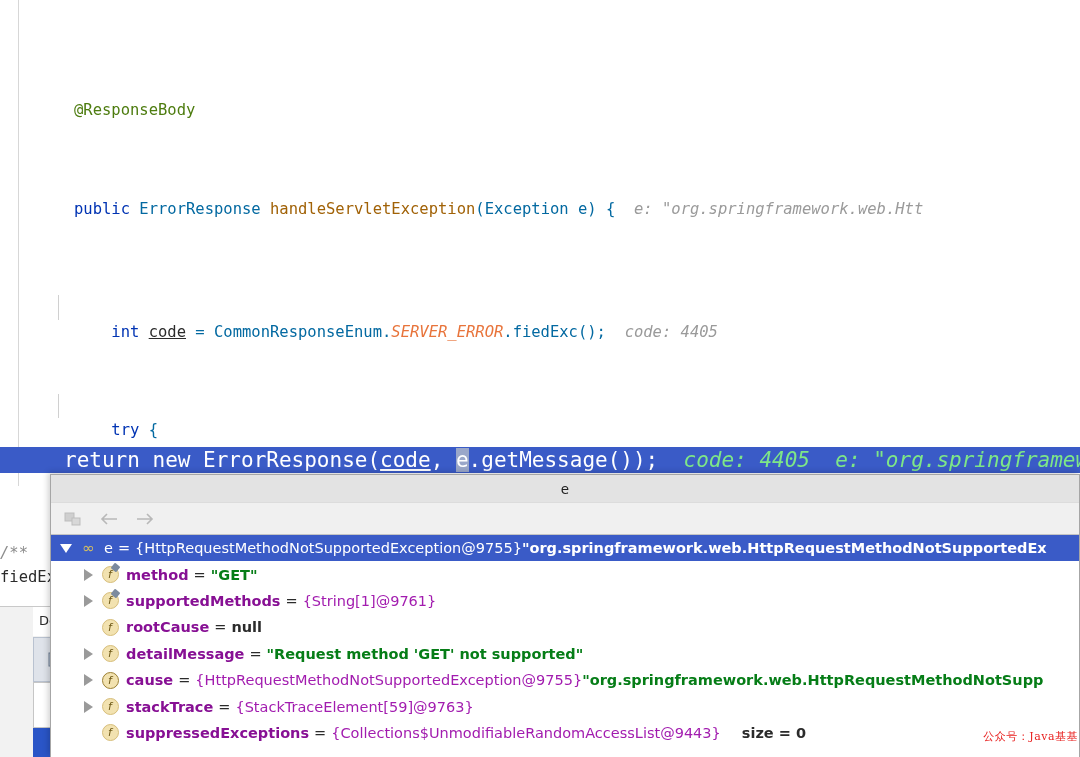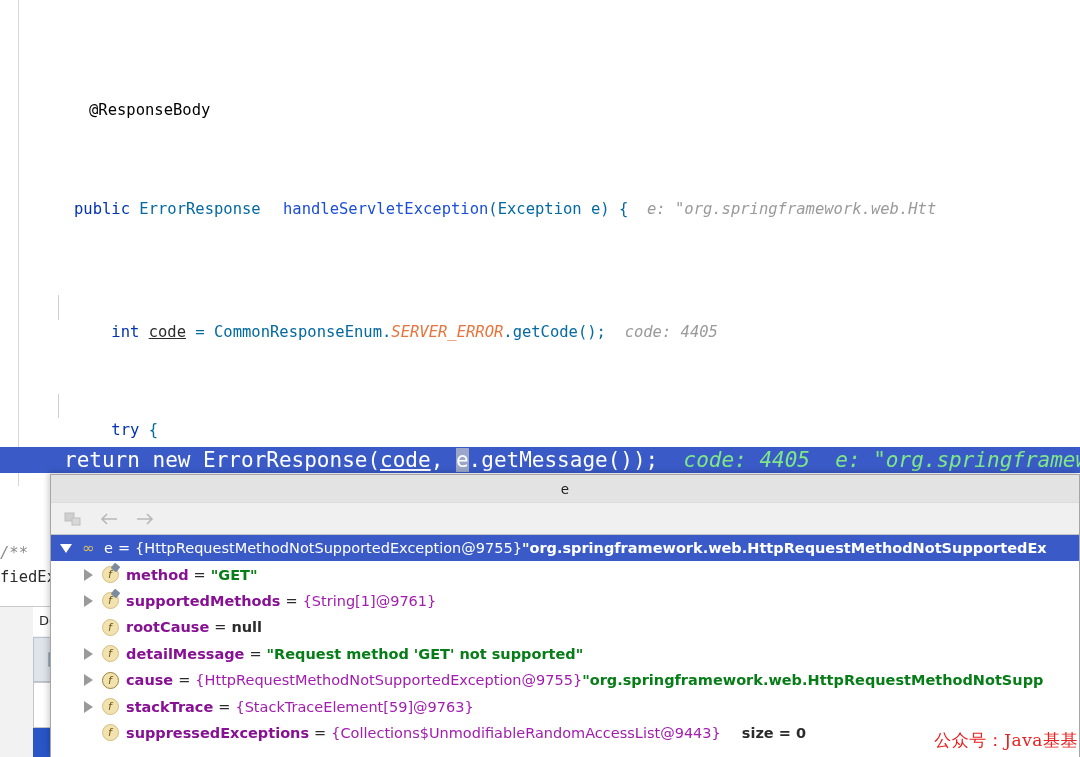--- a/index.html
+++ b/index.html
@@ -57,22 +57,22 @@
   .guide2::after {
     content: "";
     position: absolute;
     left: 101px; top: 0; bottom: 0;
     width: 1px;
     background: #d0d0d0;
   }
 
   
   .kw      { color: #0033b3; }
-  .anno    { color: #000000; margin-left: 15px; }
-  .methc   { color: #1d4ed8; margin-left: 13px; }
+  .anno    { color: #4d7c0f; }
+  .methc   { color: #a16207; }
   .stat    { color: #e8743b; font-style: italic; }
   .under   { text-decoration: underline; text-decoration-color:#2b2b2b;}
   .hint    { color: #9a9a9a; font-style: italic; }
   .plain   { color: #0369a1; }
 
   
   .exec-line {
     position: absolute;
     left: 0;
     width: 1080px;
@@ -290,21 +290,21 @@
   .tree-row.selected .vstr { color: #ffffff; }
   .vnull { color: #2b2b2b; font-weight: bold; }
   .vlabel { color: #2b2b2b; font-weight: bold; margin-left: 21px;}
 
   
   #watermark {
     position: absolute;
     right: 2px;
     top: 729px;
     font-family: "DejaVu Serif", serif;
-    font-size: 17px;
+    font-size: 11px;
     color: #e8201f;
     white-space: nowrap;
     letter-spacing: 0.5px;
   }
 </style>
 </head>
 <body>
 
 <div id="editor">
   <div class="gutter"></div>
@@ -314,21 +314,21 @@
     <div class="line" style="padding-left:18px">
       <span class="txt"><span class="anno">@ResponseBody</span></span>
     </div>
 
     <div class="line">
       <span class="txt"><span class="kw">public</span> <span class="plain">ErrorResponse </span><span class="methc">handleServletException</span><span class="plain">(Exception e) {</span>  <span class="hint">e: "org.springframework.web.Htt</span></span>
     </div>
 
 
     <div class="line guide1">
-      <span class="txt">    <span class="kw">int</span> <span class="under">code</span><span class="plain"> = CommonResponseEnum.</span><span class="stat">SERVER_ERROR</span><span class="plain">.getCode();</span>  <span class="hint">code: 4405</span></span>
+      <span class="txt">    <span class="kw">int</span> <span class="under">code</span><span class="plain"> = CommonResponseEnum.</span><span class="stat">SERVER_ERROR</span><span class="plain">.fiedExc();</span>  <span class="hint">code: 4405</span></span>
     </div>
 
     <div class="line guide1">
       <span class="txt">    <span class="kw">try</span><span class="plain"> {</span></span>
     </div>
 
     <div class="line guide1 guide2">
       <span class="txt">        <span class="plain">ServletResponseEnum servletExceptionEnum = ServletResponseEnum.</span><span class="stat">valueOf</span><span class="plain">(e.getClass()</span></span>
     </div>
 

